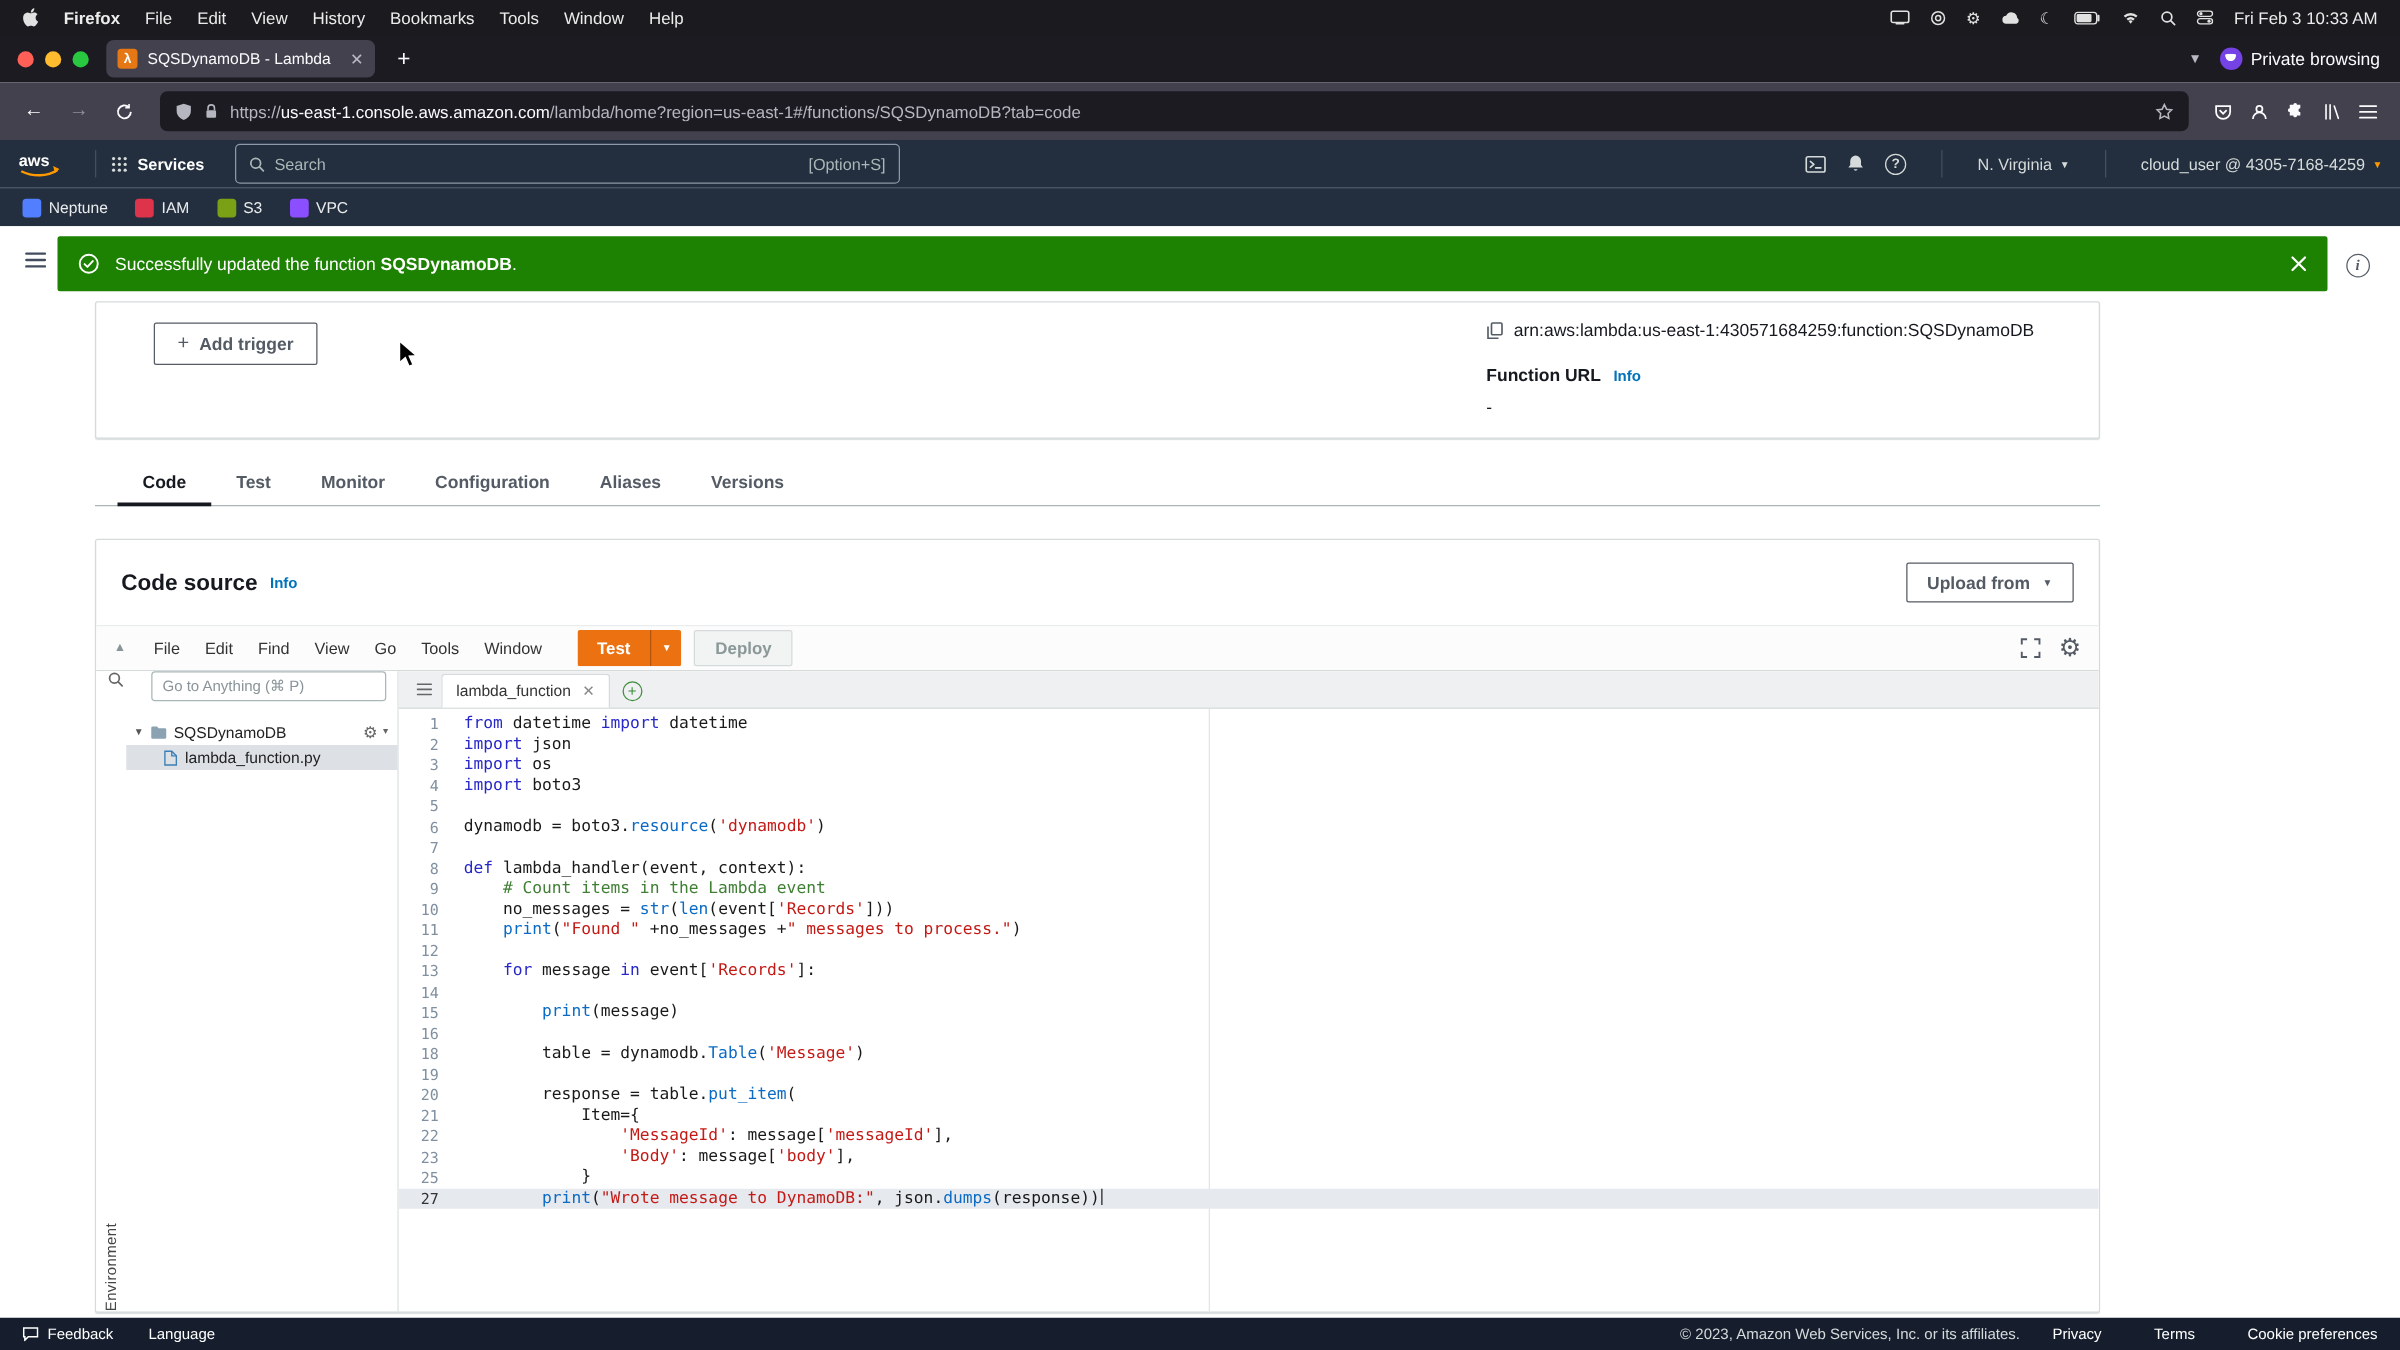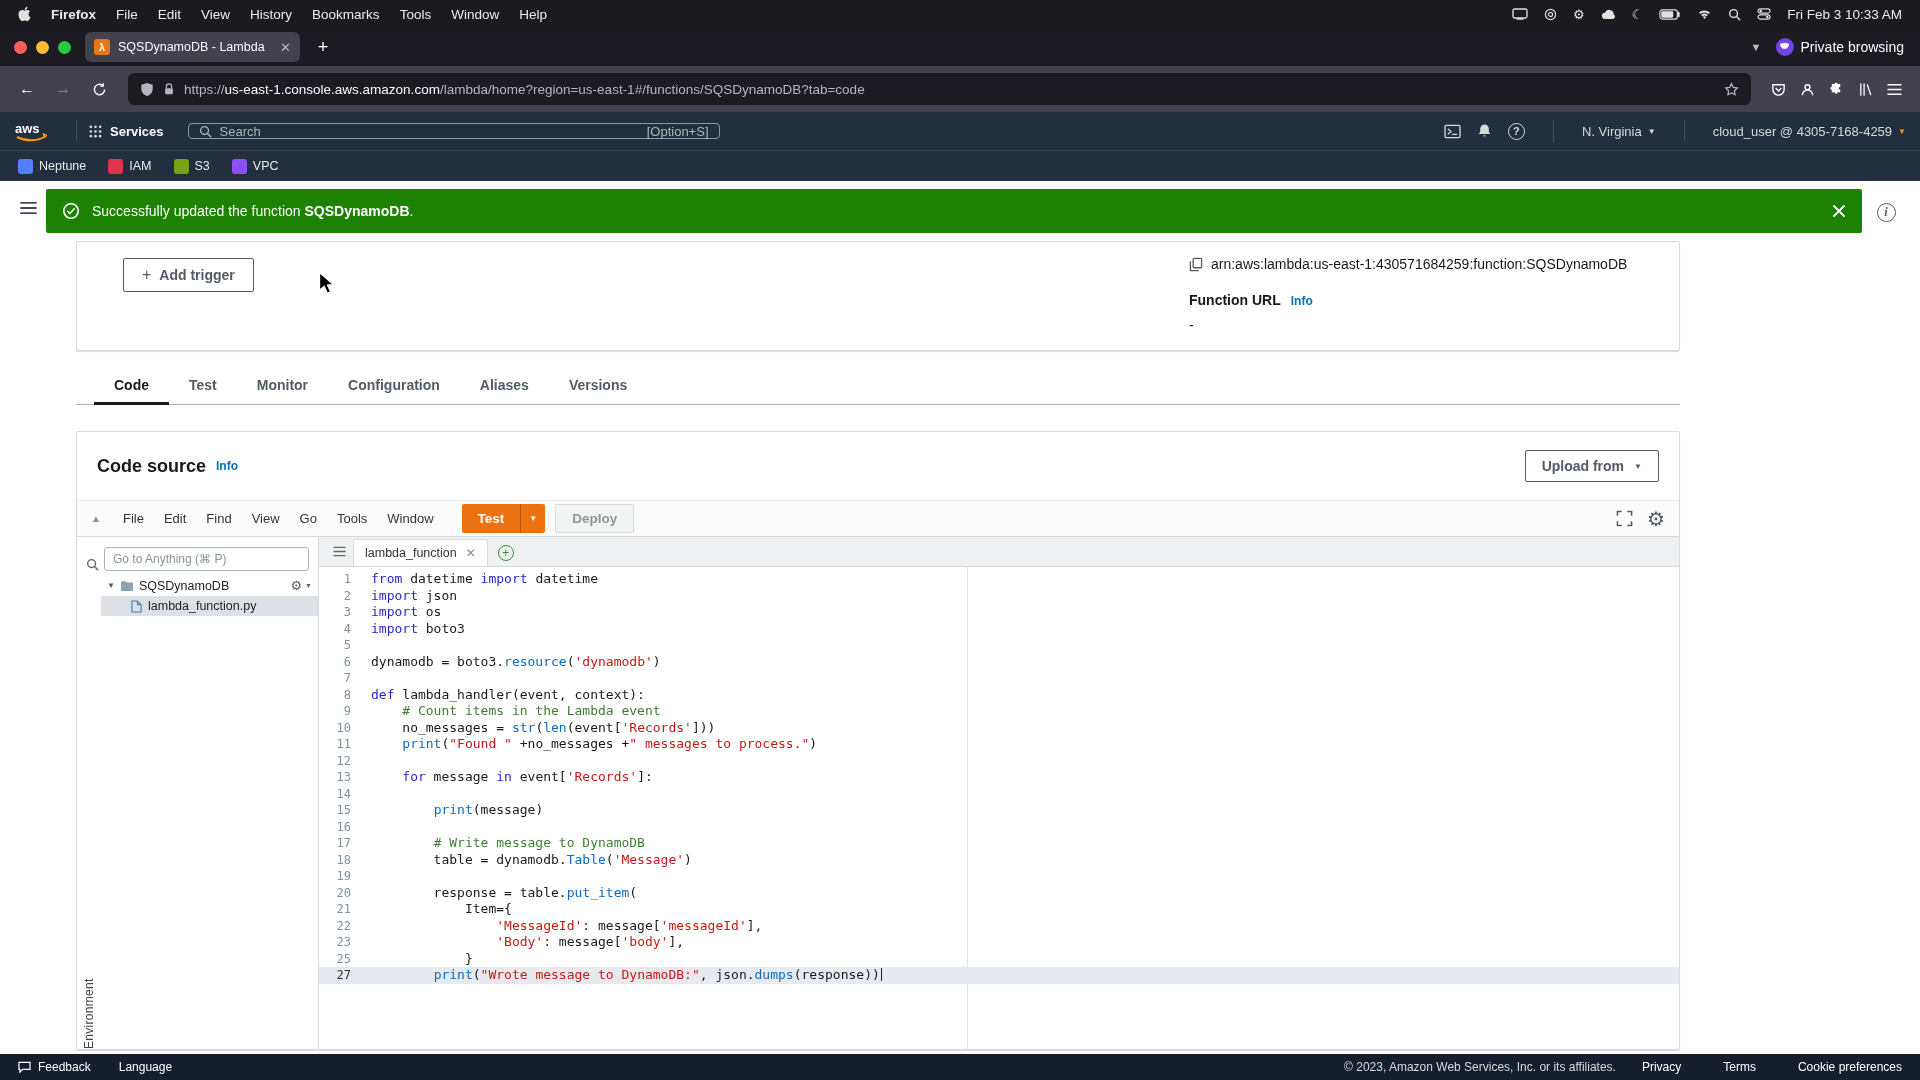--- a/index.html
+++ b/index.html
@@ -37,21 +37,21 @@
   .urlbar { flex:1; height:32px; background:#1c1b22; border-radius:6px; display:flex; align-items:center; padding:0 12px; gap:9px; margin:0 8px; }
   .url-text { flex:1; font-size:13.5px; white-space:nowrap; overflow:hidden; color:#b6b6c0; }
   .url-text .dom { color:#fbfbfe; }
   .tb-icons { display:flex; align-items:center; gap:14px; margin:0 6px; }
 
   
   .aws-header { height:38px; background:#232f3e; display:flex; align-items:center; padding:0 14px; color:#d5dbdb; font-size:13px; flex:0 0 auto; }
   .aws-logo { margin-right:14px; display:flex; align-items:center; }
   .hdr-divider { width:1px; height:22px; background:#434f5e; margin:0 12px; }
   .services-btn { display:flex; align-items:center; gap:8px; color:#fff; font-weight:bold; }
-  .aws-search { width:532px; height:16px; border:1px solid #8d99a6; border-radius:4px; display:flex; align-items:center; padding:0 10px; gap:8px; margin-left:24px; color:#aab7b8; }
+  .aws-search { width:532px; height:32px; border:1px solid #8d99a6; border-radius:4px; display:flex; align-items:center; padding:0 10px; gap:8px; margin-left:24px; color:#aab7b8; }
   .aws-search .ph { flex:1; }
   .aws-hdr-right { margin-left:auto; display:flex; align-items:center; gap:16px; }
   .hdr-txt { color:#d5dbdb; display:flex; align-items:center; gap:6px; white-space:nowrap; }
   .caret { font-size:8px; }
   .qmark { width:17px; height:17px; border:1.5px solid #d5dbdb; border-radius:50%; font-size:11px; display:flex; align-items:center; justify-content:center; font-weight:bold; }
 
   
   .aws-favbar { height:31px; background:#232f3e; border-top:1px solid #3b4455; display:flex; align-items:center; padding:0 18px; gap:22px; flex:0 0 auto; }
   .fav-item { display:flex; align-items:center; gap:6px; color:#e9ebed; font-size:12.5px; }
   .fav-ic { width:15px; height:15px; border-radius:3px; }
@@ -96,21 +96,21 @@
   .ed-menu { font-size:13px; color:#333; padding:0 10px; }
   .test-split { display:flex; margin-left:18px; border-radius:2px; overflow:hidden; }
   .test-main { background:#ec7211; color:#fff; font-weight:bold; font-size:13.5px; padding:7px 16px; }
   .test-caret { background:#ec7211; border-left:1px solid rgba(0,0,0,.25); color:#fff; display:flex; align-items:center; padding:0 8px; }
   .deploy-btn { margin-left:10px; background:#f2f3f3; border:1px solid #d5dbdb; border-radius:2px; color:#8b9898; font-weight:bold; font-size:13.5px; padding:6px 16px; }
   .ed-menubar-right { margin-left:auto; display:flex; align-items:center; gap:14px; color:#545b64; }
   .gear-glyph { font-size:20px; color:#545b64; }
 
   .ed-body { display:flex; height:512px; }
   .fs-panel { width:242px; border-right:1px solid #d5dbdb; display:flex; flex-direction:column; background:#fff; }
-  .goto-row { height:34px; display:flex; align-items:flex-end; padding:0 9px; gap:5px; }
+  .goto-row { height:34px; display:flex; align-items:flex-start; padding:0 9px; gap:22px; }
   .goto-input { flex:1; height:24px; border:1px solid #aab7b8; border-radius:3px; font-size:12px; padding:0 8px; color:#555; font-family:"Liberation Sans", sans-serif; background:#fff; }
   .goto-input::placeholder { color:#8a9499; }
   .fs-body { flex:1; display:flex; }
   .env-strip { width:24px; display:flex; justify-content:center; padding-top:10px; }
   .env-label { writing-mode:vertical-rl; transform:rotate(180deg); font-size:12px; color:#444; letter-spacing:.3px; }
   .tree { flex:1; padding-top:4px; font-size:12.5px; color:#222; }
   .tree-folder { display:flex; align-items:center; gap:5px; padding:3px 6px; }
   .tree-gear { margin-left:auto; display:flex; align-items:center; gap:3px; color:#666; }
   .tree-file { display:flex; align-items:center; gap:6px; padding:3px 6px 3px 30px; background:#dde1e6; }
 
@@ -595,24 +595,20 @@
                   </div>
                   <div class="code-row">
                     <span class="gut">15</span>
                     <span class="ln-text"><span class="tok-p">        </span><span class="tok-f">print</span><span class="tok-p">(message)</span></span>
                   </div>
                   <div class="code-row">
                     <span class="gut">16</span>
                     <span class="ln-text"></span>
                   </div>
                   <div class="code-row">
-                    <span class="gut">17</span>
-                    <span class="ln-text"><span class="tok-p">        </span><span class="tok-c"># Write message to DynamoDB</span></span>
-                  </div>
-                  <div class="code-row">
                     <span class="gut">18</span>
                     <span class="ln-text"><span class="tok-p">        table = dynamodb.</span><span class="tok-f">Table</span><span class="tok-p">(</span><span class="tok-s">'Message'</span><span class="tok-p">)</span></span>
                   </div>
                   <div class="code-row">
                     <span class="gut">19</span>
                     <span class="ln-text"></span>
                   </div>
                   <div class="code-row">
                     <span class="gut">20</span>
                     <span class="ln-text"><span class="tok-p">        response = table.</span><span class="tok-f">put_item</span><span class="tok-p">(</span></span>

